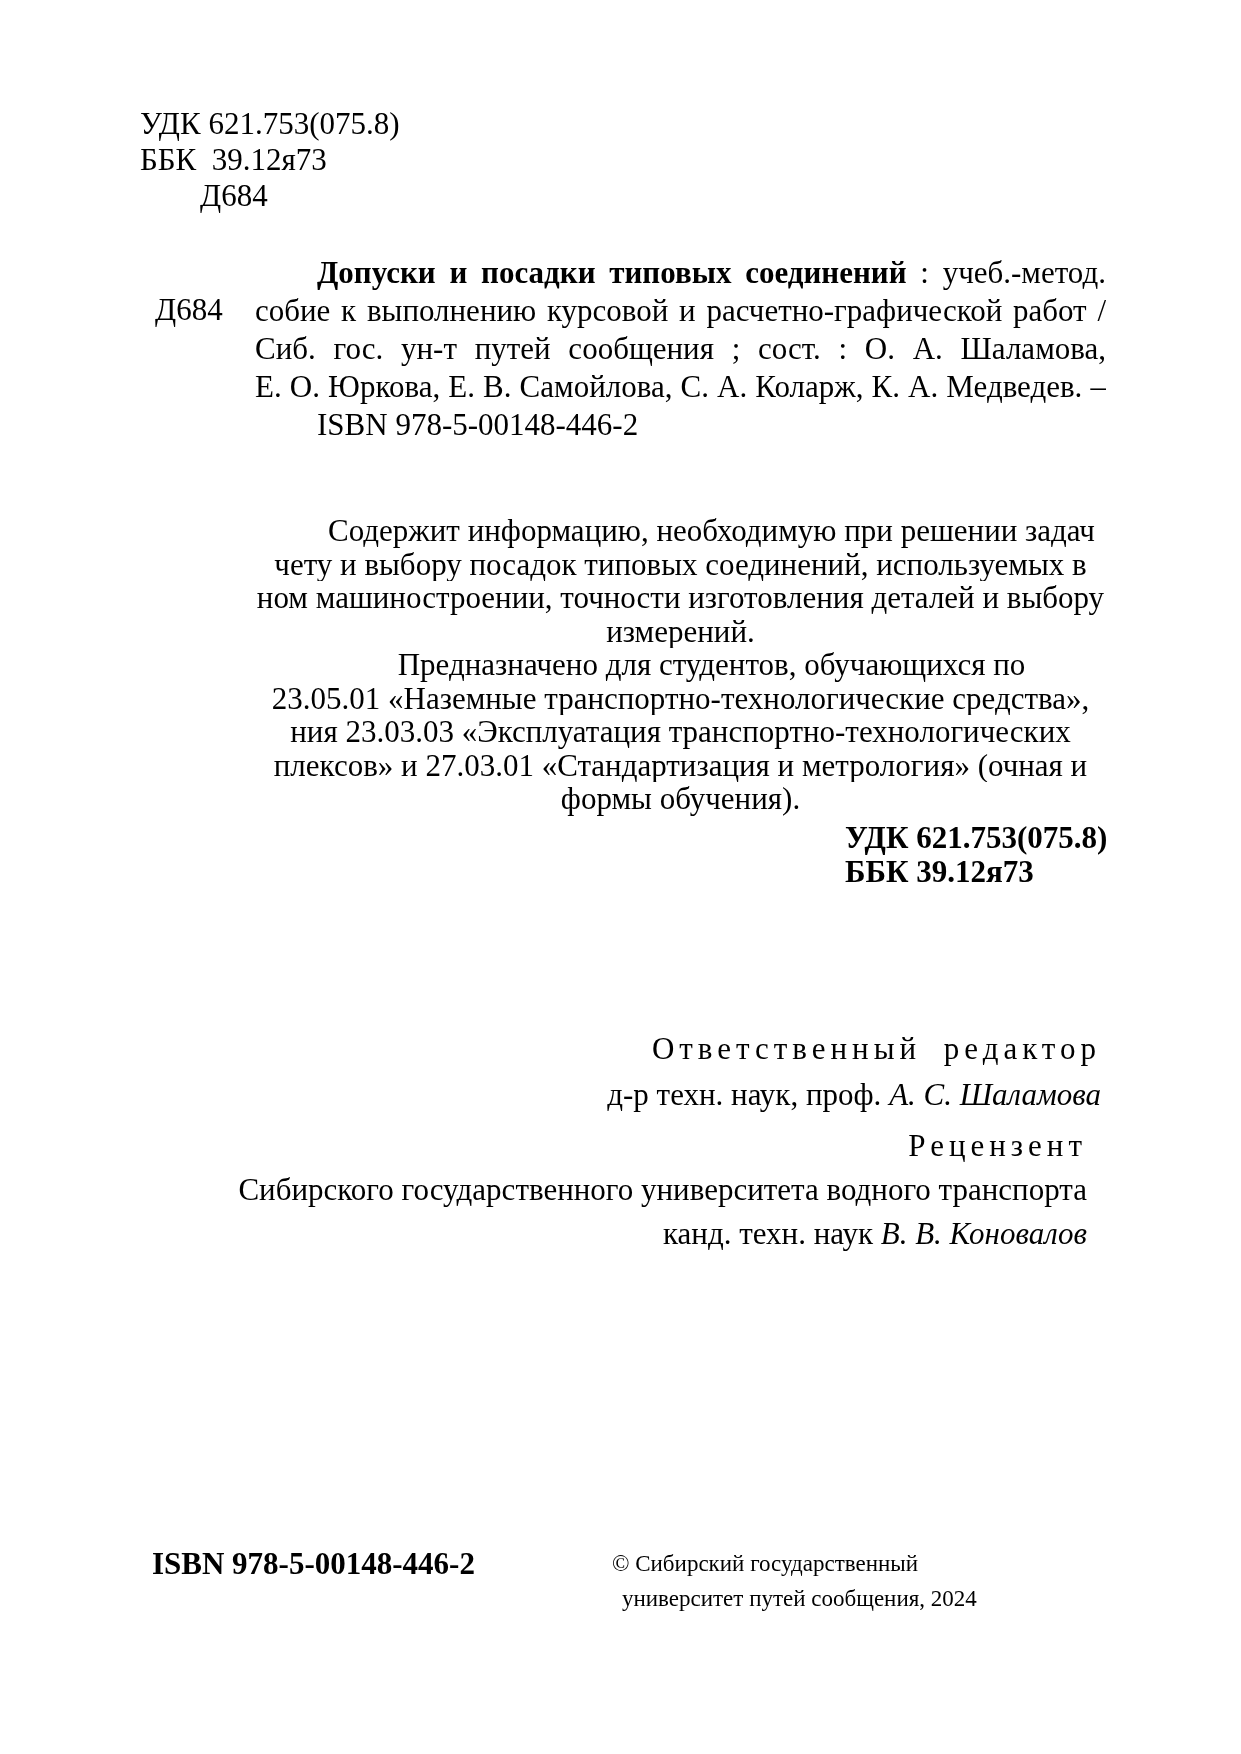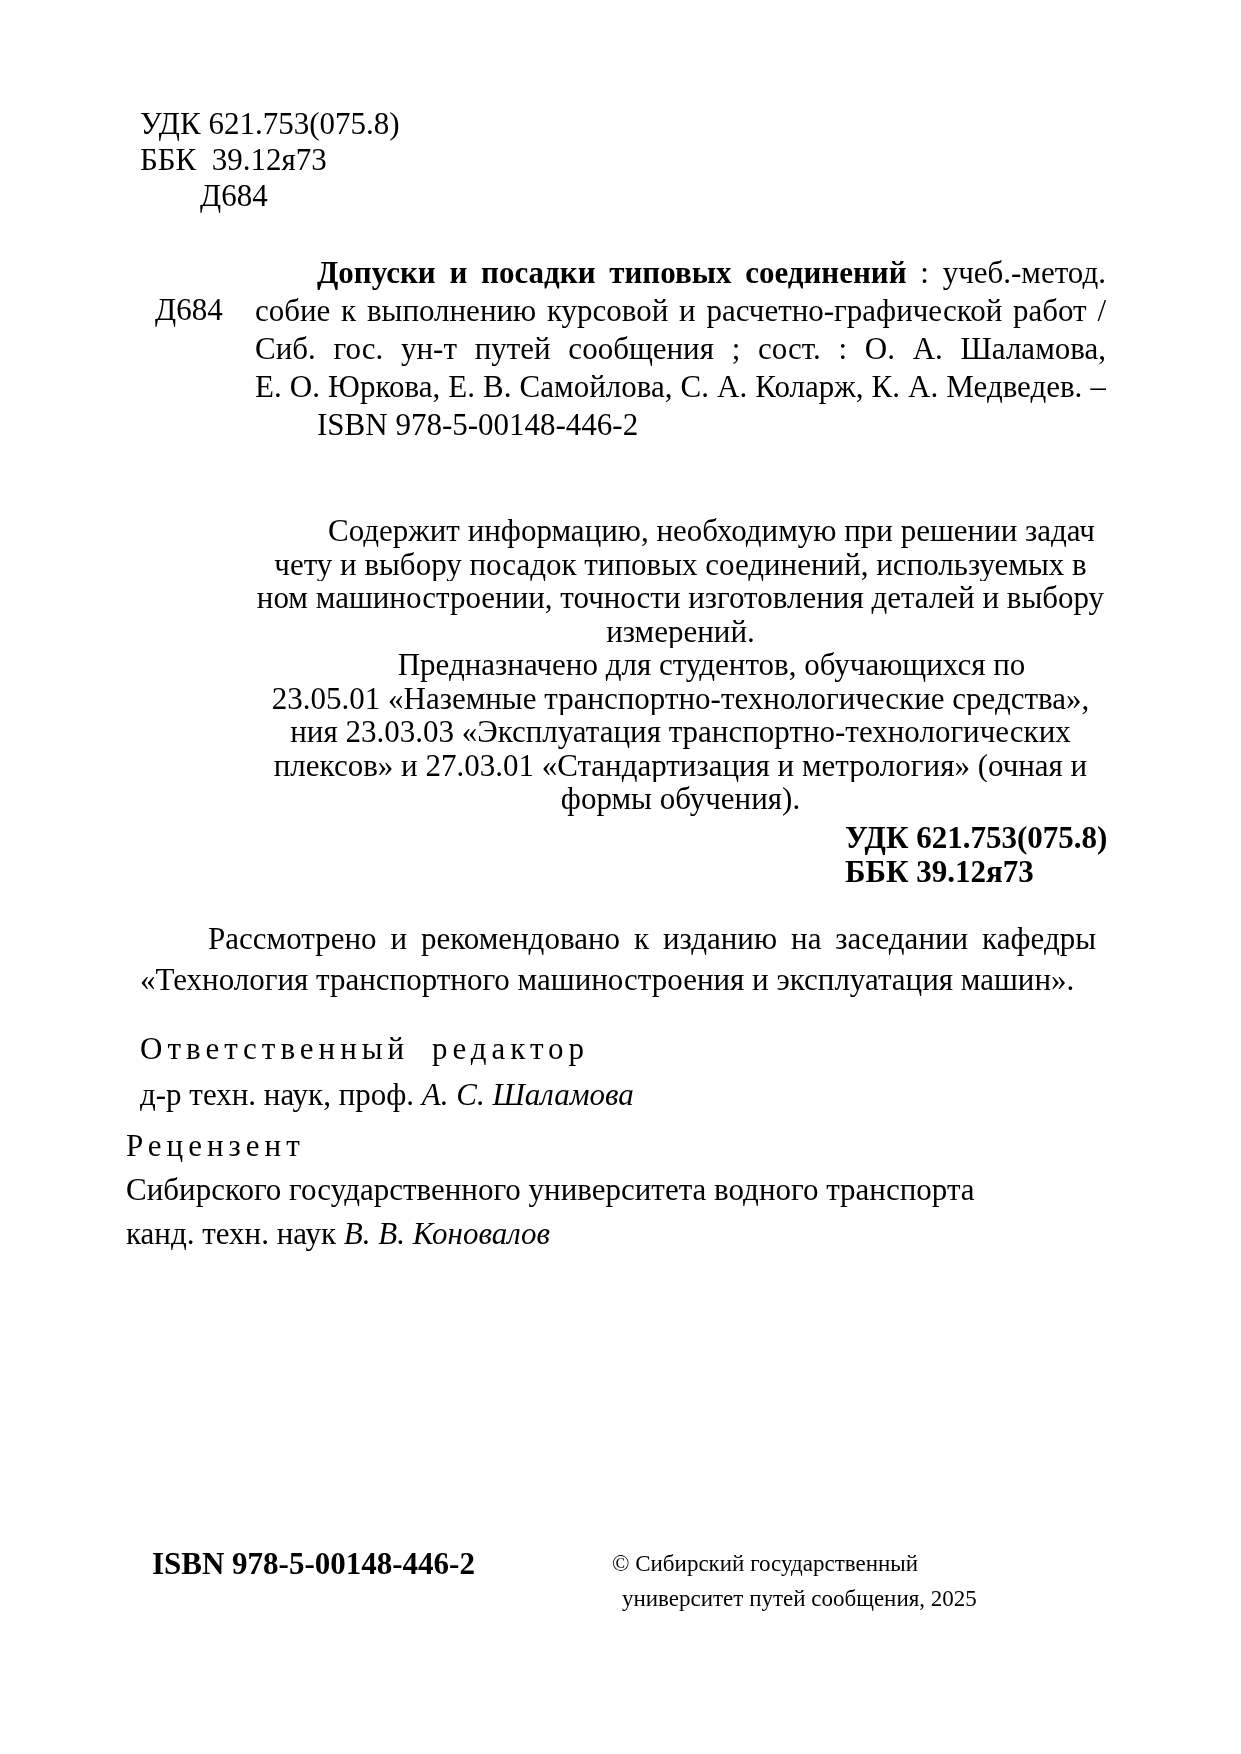--- a/index.html
+++ b/index.html
@@ -13,21 +13,21 @@
     overflow:hidden;
   }
   .abs{position:absolute;}
   .ln{overflow:hidden;}
   
   .jl{text-align:justify;}
   .jl::after{content:"";display:inline-block;width:100%;height:0;}
   .b{font-weight:bold;}
   .i{font-style:italic;}
   .pre{white-space:pre;}
-  .ctr{text-align:left;}
+  .ctr{text-align:right;}
   .sp{letter-spacing:5px;word-spacing:10px;}
 
   .top .ln{line-height:36px;height:36px;}
   .top .hang-indent{padding-left:60px;}
 
   .biblio{width:851px;}
   .biblio .ln{line-height:38px;height:38px;}
   .ind62{text-indent:62px;}
 
   .ann{width:851px;font-size:31px;}
@@ -83,40 +83,36 @@
     <div class="ln jl">ния 23.03.03 «Эксплуатация транспортно-технологических машин и ком-</div>
     <div class="ln jl">плексов» и 27.03.01 «Стандартизация и метрология» (очная и заочная</div>
     <div class="ln">формы обучения).</div>
   </div>
 
   <div class="abs codes-r" style="left:845px;top:821px;">
     <div class="ln">УДК 621.753(075.8)</div>
     <div class="ln">ББК 39.12я73</div>
   </div>
 
-  <div class="abs appr" style="left:140px;top:918px;">
-    <div class="ln jl ind68">Рассмотрено и рекомендовано к изданию на заседании кафедры</div>
-    <div class="ln">«Технология транспортного машиностроения и эксплуатация машин».</div>
-  </div>
 
   <div class="abs ed ctr" style="left:140px;top:1026px;">
     <div class="ln sp">Ответственный редактор</div>
     <div class="ln">
       <span>д-р техн. наук, проф. </span><span class="i">А. С. Шаламова</span>
     </div>
   </div>
 
   <div class="abs rev ctr" style="left:126px;top:1124px;">
     <div class="ln sp">Рецензент</div>
     <div class="ln">Сибирского государственного университета водного транспорта</div>
     <div class="ln">
       <span>канд. техн. наук </span><span class="i">В. В. Коновалов</span>
     </div>
   </div>
 
   <div class="abs foot-isbn" style="left:152px;top:1546px;">ISBN 978-5-00148-446-2</div>
 
   <div class="abs copyright" style="left:612px;top:1546px;">
     <div class="ln">© Сибирский государственный</div>
-    <div class="ln cl2">университет путей сообщения, 2025</div>
+    <div class="ln cl2">университет путей сообщения, 2024</div>
   </div>
 
 </div>
 
 </body></html>

